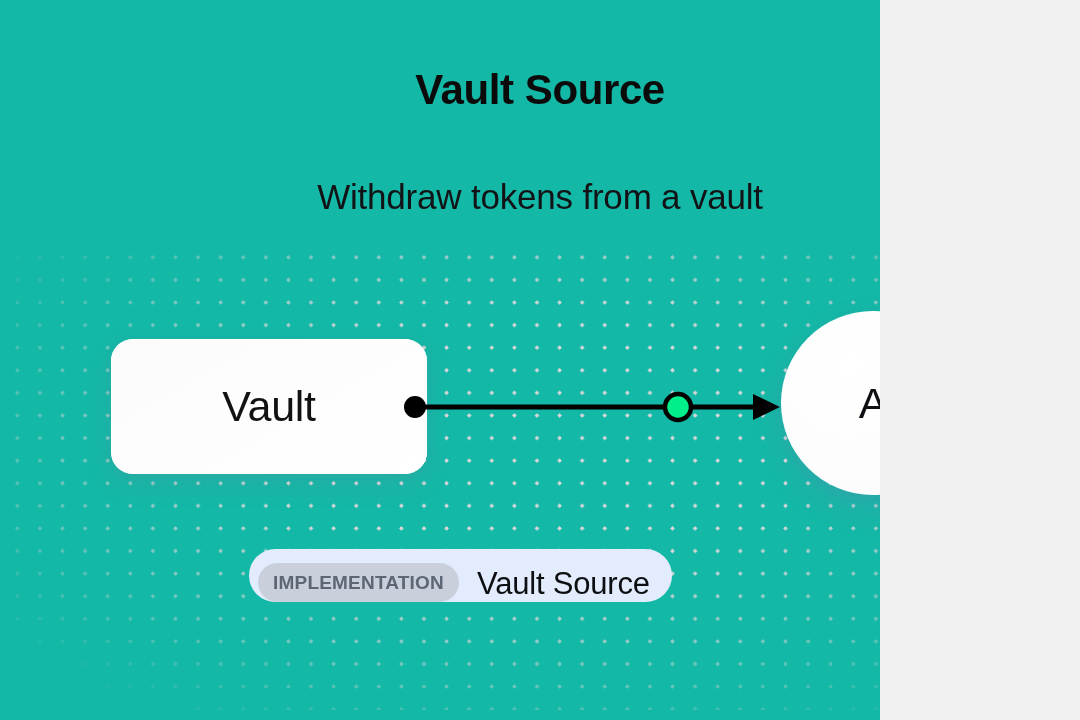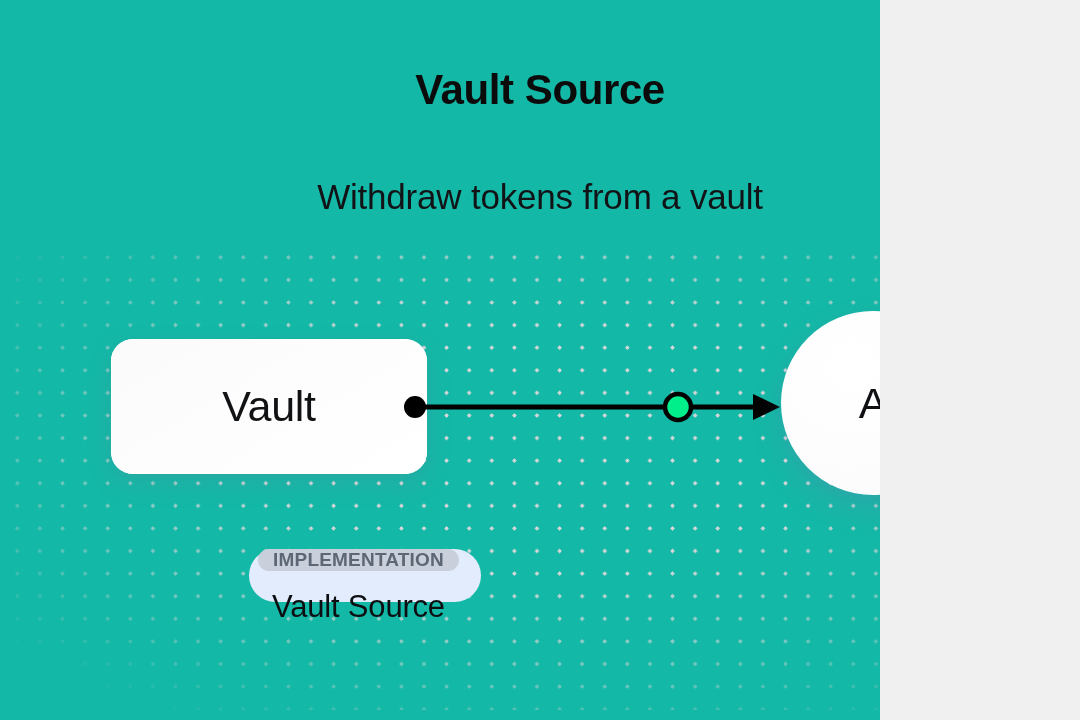--- a/index.html
+++ b/index.html
@@ -132,23 +132,22 @@
   
   .impl-bar {
     position: absolute;
     left: 249px;
     top: 549px;
     height: 53px;
     padding: 0 22px 0 9px;
     border-radius: 27px;
     background: #e2ecfc;
     display: flex;
-    align-items: center;
+    align-items: flex-end;
     gap: 18px;
-    flex-direction: column;
   }
   .impl-chip {
     height: 39px;
     padding: 0 15px;
     border-radius: 20px;
     background: #c9d0dc;
     display: flex;
     align-items: center;
     justify-content: center;
   }

